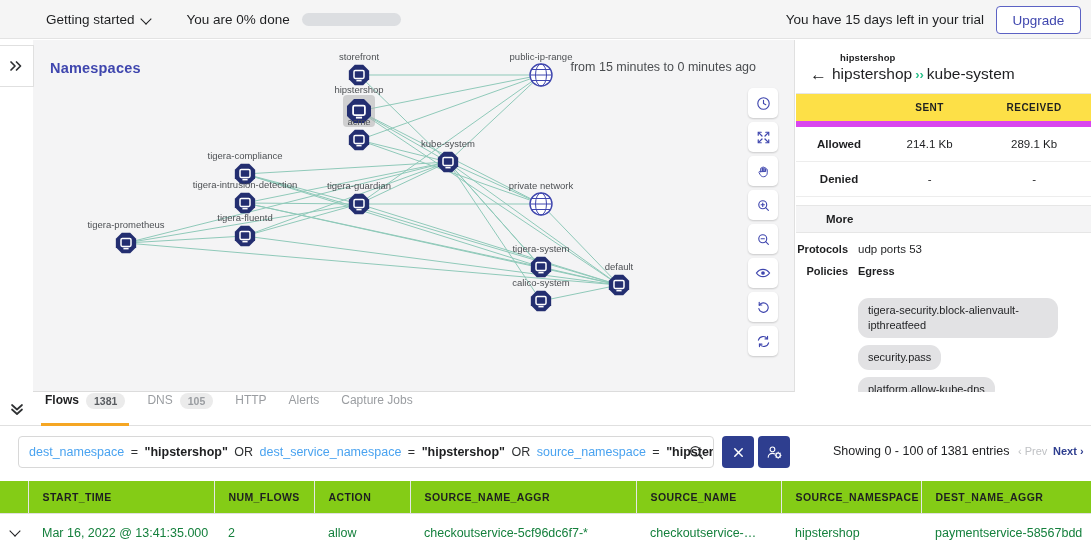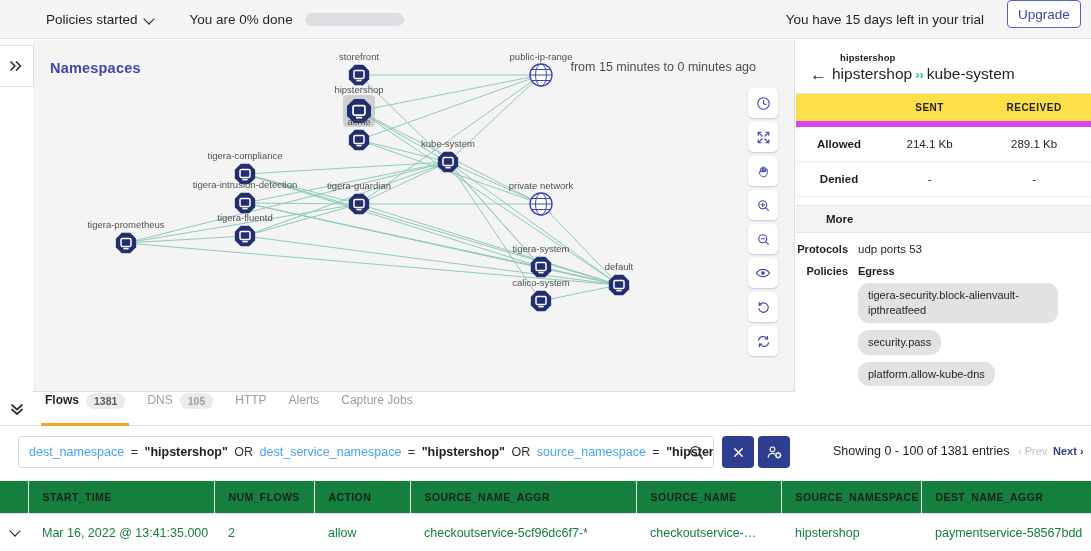--- a/index.html
+++ b/index.html
@@ -25,21 +25,21 @@
     transform:rotate(45deg);
   }
   .done-label { margin-left:35px; font-size:13.5px; color:#1e1f21; }
   .progress-track {
     margin-left:12px; width:99px; height:13px; border-radius:7px; background:#dcdee1;
   }
   .trial-txt {
     position:absolute; right:107px; top:12px; font-size:13.5px; color:#1e1f21; white-space:nowrap;
   }
   .upgrade-btn {
-    position:absolute; right:10px; top:0; width:74px; height:28px;
+    position:absolute; right:10px; top:6px; width:85px; height:28px;
     border:1px solid #5c62c4; border-radius:4px; background:#ffffff;
     color:#3f46ae; font-size:13.5px; font-family:"Liberation Sans",sans-serif;
     cursor:pointer; display:flex; align-items:center; justify-content:center;
   }
 
   
   .side-toggle {
     position:absolute; left:0; top:45px; width:34px; height:42px;
     background:#ffffff; border:1px solid #e0e0e0; border-left:none;
     display:flex; align-items:center; justify-content:center; cursor:pointer;
@@ -99,21 +99,21 @@
   }
   .d-tbl td.rowlbl { font-weight:700; text-align:center; width:86px; font-size:11.5px; }
   .more-bar {
     background:#f4f4f5; padding:7px 0 7px 30px; font-size:11.5px; font-weight:700;
     color:#1e1f21; border-top:1px solid #e6e6e6; border-bottom:1px solid #e6e6e6;
     margin-top:8px;
   }
   .kvrow { display:flex; padding:10px 0 0 0; }
   .kvkey { width:62px; text-align:right; padding-right:10px; font-size:11px; font-weight:700; color:#1e1f21;}
   .kvval { font-size:11.5px; color:#1e1f21; }
-  .pol-dir { font-size:11px; font-weight:700; color:#1e1f21; margin-bottom:6px; }
+  .pol-dir { font-size:11px; font-weight:700; color:#1e1f21; margin-bottom:21px; }
   .pill {
     display:inline-block; background:#e2e2e4; color:#1e1f21; border-radius:11px;
     padding:5px 10px; font-size:11px; margin-bottom:7px; line-height:1.35; max-width:200px;
   }
 
   
   .tabbar {
     position:absolute; left:0; top:393px; width:1091px; height:33px;
     background:#ffffff; border-bottom:1px solid #e0e0e0;
     display:flex; align-items:center;
@@ -152,21 +152,21 @@
     display:flex; align-items:center; justify-content:center; cursor:pointer; border:none;
   }
   .showing { position:absolute; left:833px; top:18px; font-size:12.5px; color:#1e1f21; white-space:nowrap;}
   .pg-prev { position:absolute; left:1018px; top:19px; font-size:11px; color:#bfc1c4; cursor:pointer;}
   .pg-next { position:absolute; left:1053px; top:19px; font-size:11px; color:#2e3e8f; font-weight:700; cursor:pointer;}
 
   
   .tbl { position:absolute; left:0; top:481px; width:1091px; }
   .tbl table { border-collapse:collapse; width:1091px; table-layout:fixed; }
   .tbl thead th {
-    background:#15803d; font-size:10.5px; font-weight:700; color:#1e1f21;
+    background:#84cc16; font-size:10.5px; font-weight:700; color:#1e1f21;
     letter-spacing:.4px; text-align:left; padding:10px 0 10px 14px;
     border-bottom:1px solid #e0e0e0; border-right:1px solid #e6e6e6;
     white-space:nowrap; overflow:hidden;
   }
   .tbl tbody td {
     font-size:12.5px; color:#15803d; padding:12px 0 12px 14px;
     border-bottom:1px solid #e8e8e8; white-space:nowrap; overflow:hidden;
   }
   .tbl td.caret { padding-left:10px; width:28px; }
   .caret-ic { width:11px; height:11px; position:relative; display:inline-block; cursor:pointer;}
@@ -174,21 +174,21 @@
     content:""; position:absolute; left:1px; top:1px; width:7px; height:7px;
     border-right:1.5px solid #1e1f21; border-bottom:1.5px solid #1e1f21;
     transform:rotate(45deg);
   }
 </style>
 </head>
 <body>
 
 <div class="topbar">
   <div class="gs-wrap">
-    <span class="gs-label">Policies started</span>
+    <span class="gs-label">Getting started</span>
     <span class="chev-down"></span>
   </div>
   <span class="done-label">You are 0% done</span>
   <div class="progress-track"></div>
   <span class="trial-txt">You have 15 days left in your trial</span>
   <button class="upgrade-btn">Upgrade</button>
 </div>
 
 <div class="side-toggle">
   <svg width="16" height="14" viewBox="0 0 16 14">

